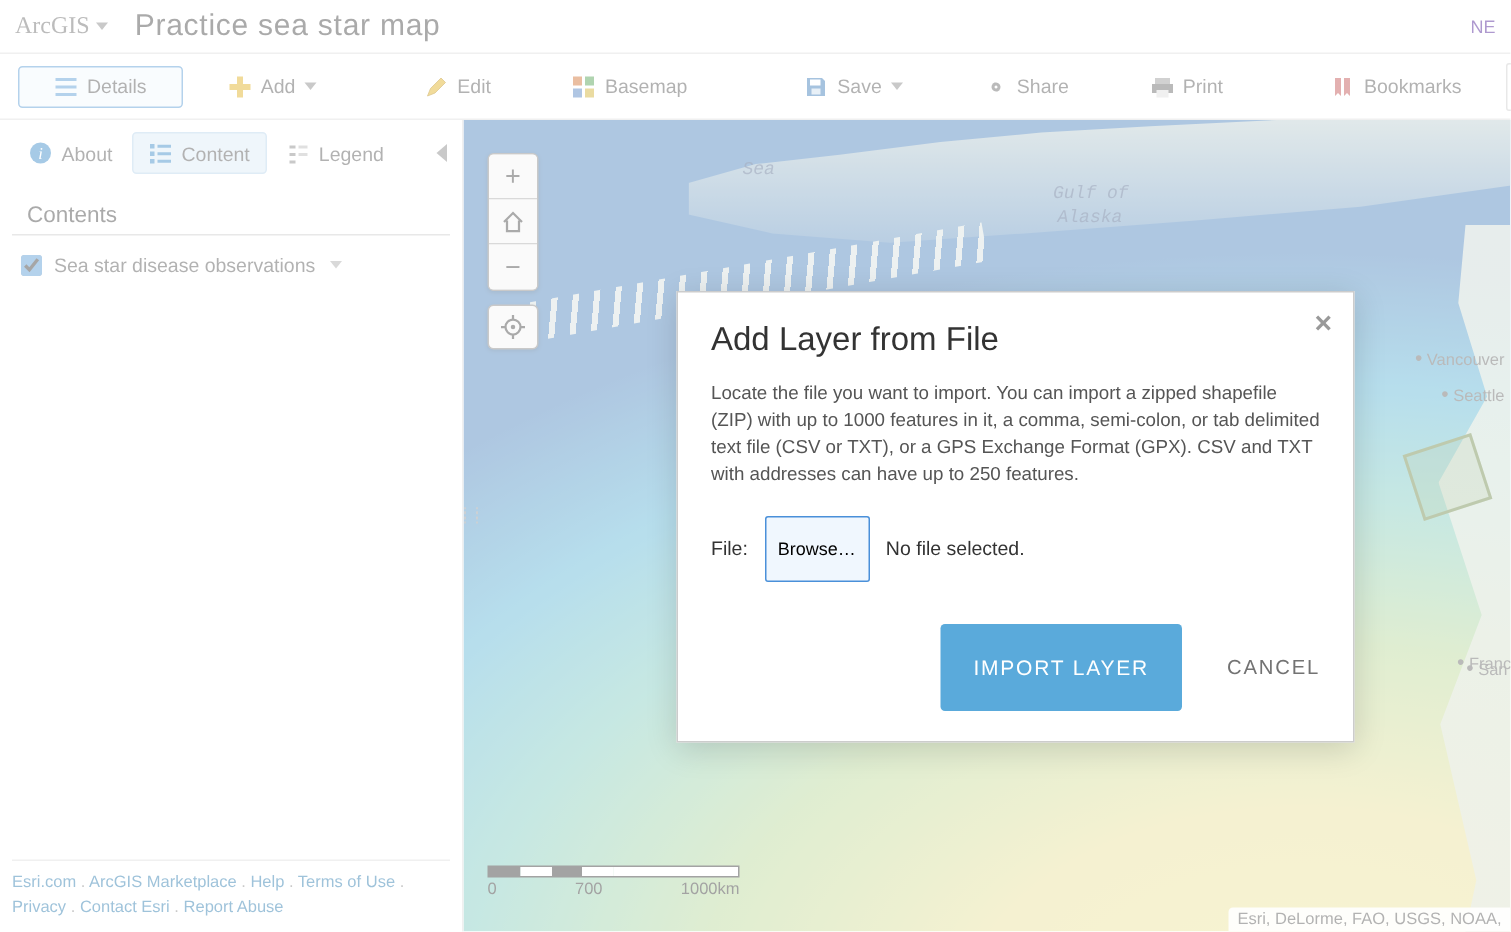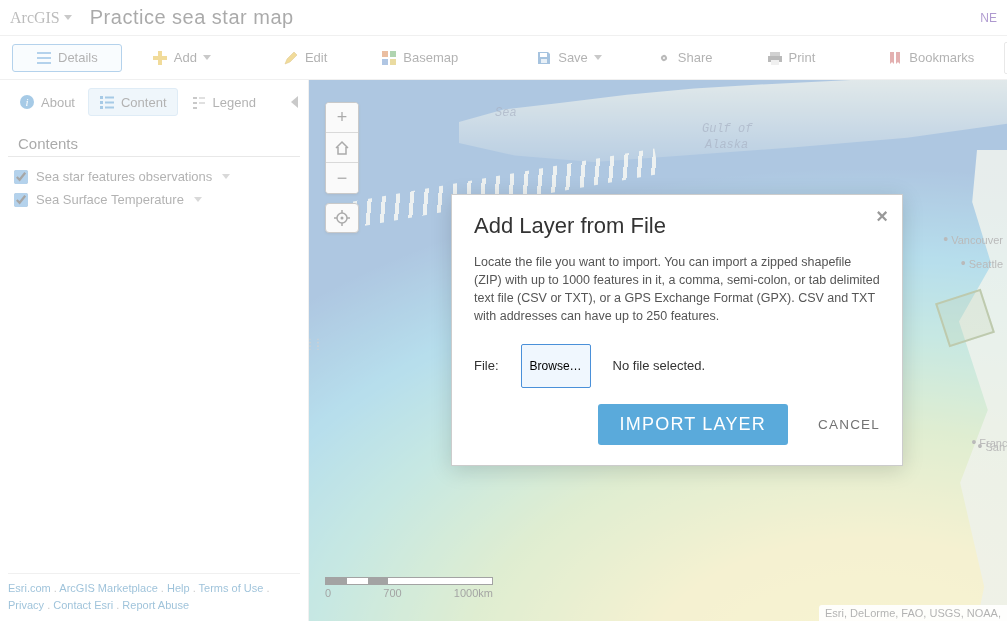--- a/index.html
+++ b/index.html
@@ -76,24 +76,24 @@
   .attrib { position:absolute; right:0; bottom:0; background:rgba(255,255,255,.9); font-size:11px; padding:2px 6px; color:#555; border-top-left-radius:3px; white-space:nowrap; }
 
   .drag-handle { position:absolute; left:-4px; top:50%; transform:translateY(-50%); width:8px; height:20px; cursor:col-resize; color:#999; font-size:10px; line-height:3px; letter-spacing:-2px;}
 
   
   .overlay { position:absolute; inset:0; background:rgba(255,255,255,.55); z-index:10;}
   .modal { position:absolute; z-index:11; left:451px; top:194px; width:452px; background:#fff; border:1px solid #ccc; box-shadow:0 4px 20px rgba(0,0,0,.15); padding:18px 22px 20px 22px; }
   .modal h2 { font-size:22px; font-weight:400; color:#333; margin-bottom:14px; font-family: 'Segoe UI', Arial, sans-serif;}
   .modal .close { position:absolute; top:10px; right:14px; font-size:20px; color:#999; cursor:pointer; font-weight:bold;}
   .modal p { font-size:12.5px; color:#555; line-height:1.45; margin-bottom:18px;}
-  .file-row { display:flex; align-items:center; gap:22px; font-size:13px; color:#333; margin-bottom:16px;}
+  .file-row { display:flex; align-items:center; gap:11px; font-size:13px; color:#333; margin-bottom:28px;}
   .browse-btn { border:1px solid #4a90d9; background:#f0f7fe; padding:14px 8px; font-size:12px; border-radius:2px; cursor:pointer;}
   .modal-actions { display:flex; justify-content:flex-end; gap:30px; align-items:center;}
-  .primary-btn { background:#5aaadb; color:#fff; border:none; padding:10px 22px; font-size:18px; letter-spacing:1.2px; border-radius:3px; cursor:pointer;}
+  .primary-btn { background:#5aaadb; color:#fff; border:none; padding:21px 22px; font-size:14px; letter-spacing:1.2px; border-radius:3px; cursor:pointer;}
   .link-btn { background:none; border:none; color:#737373; font-size:13.5px; letter-spacing:1.2px; cursor:pointer;}
 
   svg { display:block; }
 </style>
 </head>
 <body>
 
 <div class="topbar">
   <div class="brand">
     <span>ArcGIS</span>
@@ -202,26 +202,21 @@
           </svg>
         <span>Legend</span>
       </div>
       <div class="legend-collapse"></div>
     </div>
 
     <div class="contents-hdr">Contents</div>
 
     <div class="layer-item">
       <input type="checkbox" checked="" style="">
-      <span>Sea star features observations</span>
-      <span class="layer-dd"></span>
-    </div>
-    <div class="layer-item">
-      <input type="checkbox" checked="" style="">
-      <span>Sea Surface Temperature</span>
+      <span>Sea star disease observations</span>
       <span class="layer-dd"></span>
     </div>
 
     <div class="footer">
       <a>Esri.com</a> <span class="sep">.</span>
       <a>ArcGIS Marketplace</a> <span class="sep">.</span>
       <a>Help</a> <span class="sep">.</span>
       <a>Terms of Use</a> <span class="sep">.</span>
       <a>Privacy</a> <span class="sep">.</span>
       <a>Contact Esri</a> <span class="sep">.</span>

